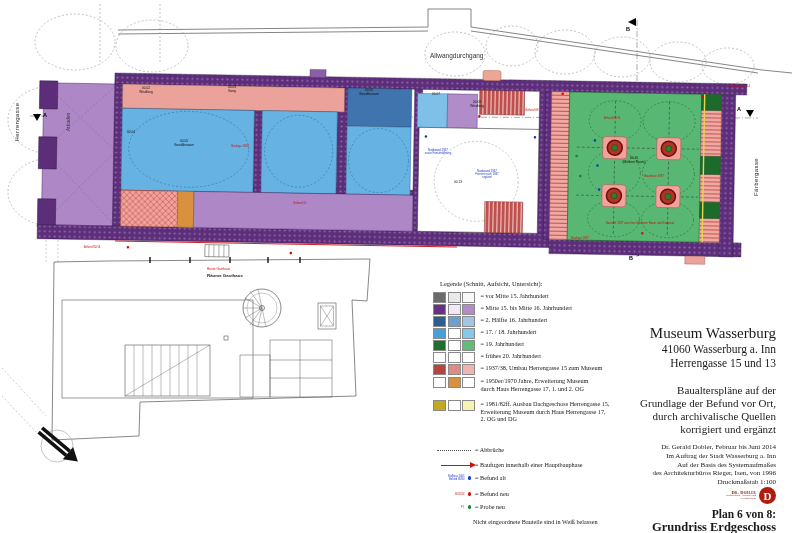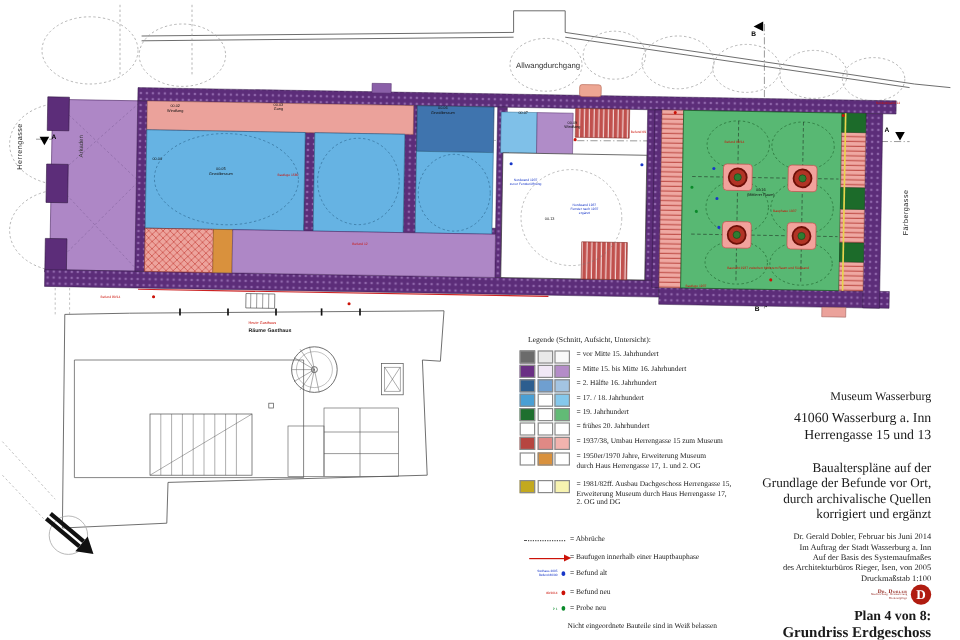--- a/index.html
+++ b/index.html
@@ -31,21 +31,21 @@
            height:8px;position:relative}
   .dotline{width:34px;border-top:1.6px dotted #555}
   .redline{width:30px;height:1px;background:#cc1208;position:relative}
   .redline:after{content:"";position:absolute;right:-5px;top:-2.5px;border-left:6px solid #cc1208;
            border-top:3px solid transparent;border-bottom:3px solid transparent}
   .dot{width:3.5px;height:3.5px;border-radius:50%;margin-left:3px;flex:0 0 auto}
   .tinytxt{font-family:"Liberation Sans",sans-serif;font-size:2.6px;line-height:3px;text-align:right;
            white-space:pre-line;flex:1}
   
   .tb{position:absolute;right:24px;text-align:right}
-  .tb-h1{font-size:10px}
+  .tb-h1{font-size:15px}
   .tb-h2{font-size:11.5px}
   .tb-par{font-size:11px;line-height:13px}
   .tb-credits{font-size:7px;line-height:8.8px}
   .tb-plan{font-size:11.5px;font-weight:bold}
   .tb-plan2{font-size:12.5px;font-weight:bold}
   .logo{position:absolute;right:24px;top:487px;display:flex;align-items:center;gap:3px}
   .logo-text{text-align:right;color:#8c1a12}
   .logo-l1{font-size:4.6px;font-weight:bold;letter-spacing:.3px;font-variant:small-caps}
   .logo-l2{font-size:2.5px;line-height:2.8px;white-space:pre-line}
   .logo-mark{width:17px;height:17px;border-radius:50%;background:#b01c10;color:#fff;
@@ -452,32 +452,32 @@
   <span class="ltext">= Probe neu</span>
 </div>
 <div class="lrow" style="top:518px">
   <span class="ltext" style="margin-left:40px">Nicht eingeordnete Bauteile sind in Weiß belassen</span>
 </div>
 
 <div class="tb tb-h1" style="top:325px">Museum Wasserburg</div>
 <div class="tb tb-h2" style="top:343px">41060 Wasserburg a. Inn</div>
 <div class="tb tb-h2" style="top:357px">Herrengasse 15 und 13</div>
 <div class="tb tb-par prelines" style="top:384px">Baualterspläne auf der
-Grundlage der Befunde vor Ort,
+Grundlage der Befund vor Ort,
 durch archivalische Quellen
 korrigiert und ergänzt</div>
 <div class="tb tb-credits prelines" style="top:443px">Dr. Gerald Dobler, Februar bis Juni 2014
 Im Auftrag der Stadt Wasserburg a. Inn
 Auf der Basis des Systemaufmaßes
-des Architekturbüros Rieger, Isen, von 2005
+des Architekturbüros Rieger, Isen, von 1996
 Druckmaßstab 1:100</div>
 
 <div class="logo">
   <div class="logo-text">
     <div class="logo-l1">Dr. Dobler</div>
     <div class="logo-l2">Bauforschung · Restaurierung
 Denkmalpflege</div>
   </div>
   <div class="logo-mark">D</div>
 </div>
 
-<div class="tb tb-plan" style="top:508px">Plan 4 von 8:</div>
+<div class="tb tb-plan" style="top:508px">Plan 6 von 8:</div>
 <div class="tb tb-plan2" style="top:520px">Grundriss Erdgeschoss</div>
 
 </body></html>

